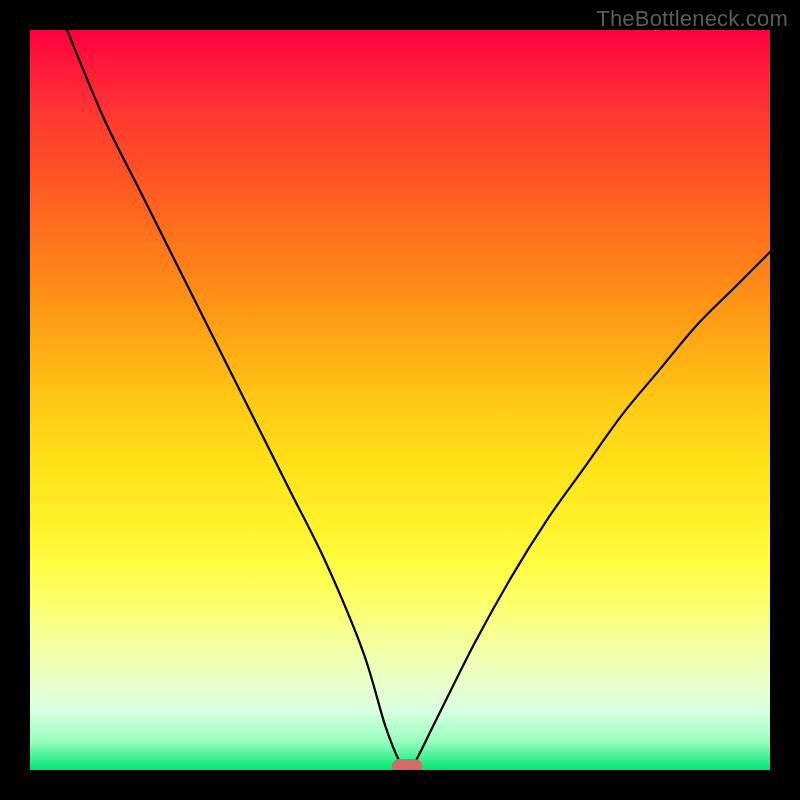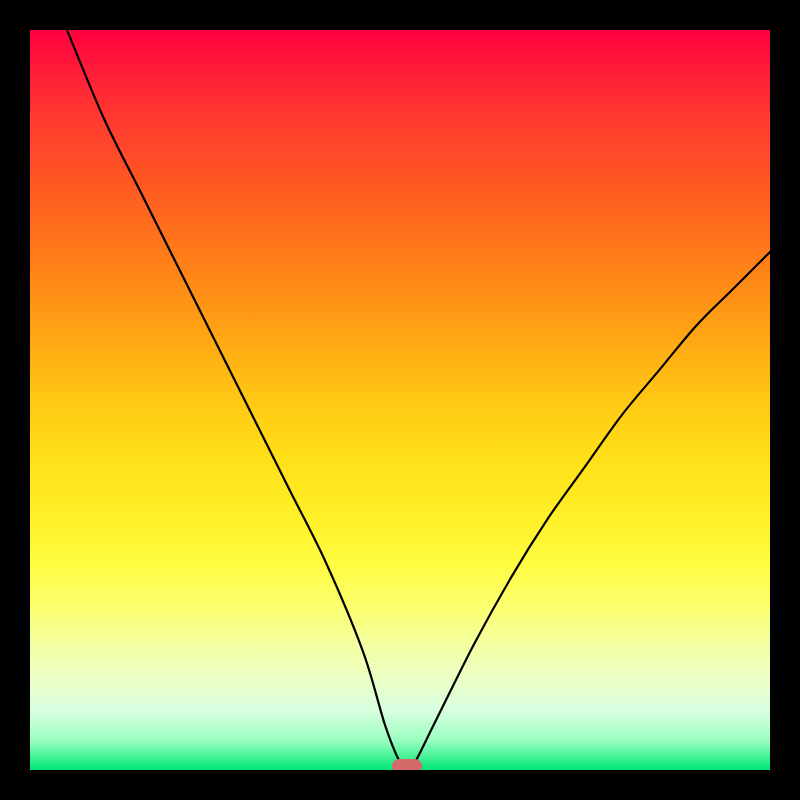--- a/index.html
+++ b/index.html
@@ -78,13 +78,14 @@
   <div class="plot-area">
     <div class="gradient-bg"></div>
 
     <svg class="curve" viewBox="0 0 740 740" preserveAspectRatio="none">
       <path id="curve-path" d="M 37.0 0.0 C 43.2 14.8, 61.7 61.7, 74.0 88.8 C 86.3 115.9, 98.7 138.1, 111.0 162.8 C 123.3 187.5, 135.7 212.1, 148.0 236.8 C 160.3 261.5, 172.7 286.1, 185.0 310.8 C 197.3 335.5, 209.7 360.1, 222.0 384.8 C 234.3 409.5, 246.7 434.1, 259.0 458.8 C 271.3 483.5, 283.7 505.7, 296.0 532.8 C 308.3 559.9, 323.1 594.5, 333.0 621.6 C 342.9 648.7, 349.0 677.1, 355.2 695.6 C 361.4 714.1, 366.3 725.2, 370.0 732.6 C 373.7 740.0, 374.9 740.0, 377.4 740.0 C 379.9 740.0, 379.9 741.2, 384.8 732.6 C 389.7 724.0, 397.1 707.9, 407.0 688.2 C 416.9 668.5, 431.7 637.6, 444.0 614.2 C 456.3 590.8, 468.7 568.6, 481.0 547.6 C 493.3 526.6, 505.7 506.9, 518.0 488.4 C 530.3 469.9, 542.7 453.9, 555.0 436.6 C 567.3 419.3, 579.7 400.8, 592.0 384.8 C 604.3 368.8, 616.7 355.2, 629.0 340.4 C 641.3 325.6, 653.7 309.6, 666.0 296.0 C 678.3 282.4, 690.7 271.3, 703.0 259.0 C 715.3 246.7, 733.8 228.2, 740.0 222.0" fill="none" stroke="#000" stroke-width="2.2" stroke-linejoin="round" stroke-linecap="round"></path>
     </svg>
 
     <div class="marker" id="min-marker" style="left: 377.4px; top: 736px;"></div>
   </div>
 
+  <div class="watermark">TheBottleneck.com</div>
 </div>
 
 </body></html>

